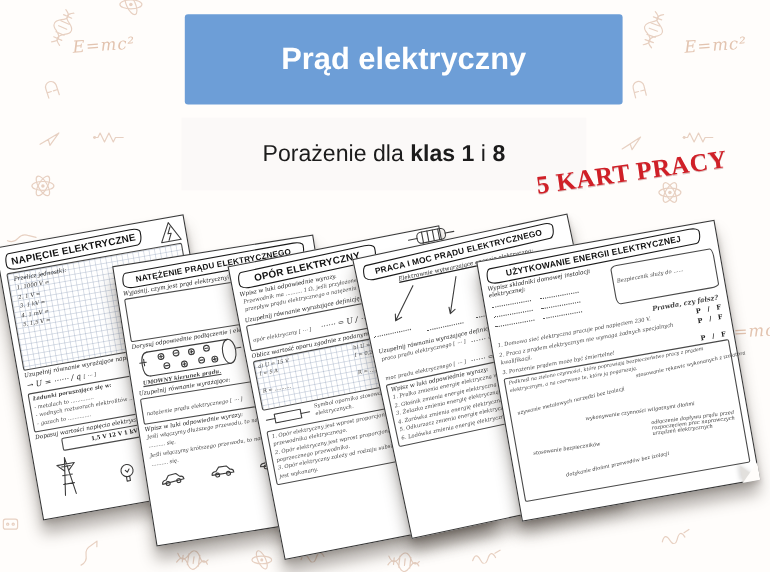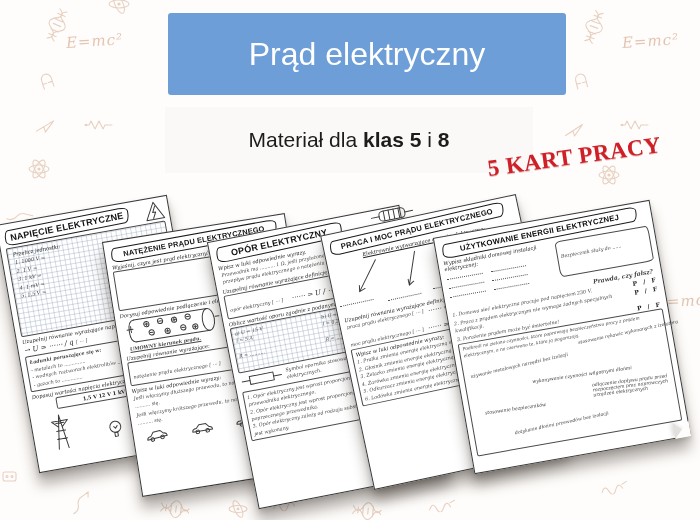--- a/index.html
+++ b/index.html
@@ -8,21 +8,21 @@
   
   .dd{position:absolute;opacity:.75;}
   .dd *{stroke:#e0c2af;fill:none;stroke-width:1.1;stroke-linecap:round;stroke-linejoin:round;}
   .dd .f{fill:#e0c2af;stroke:none;}
   .formula{position:absolute;font:italic 15px "DejaVu Serif",serif;color:#e3c4b0;letter-spacing:1px;}
   
   .banner{position:absolute;left:168px;top:13px;width:398px;height:82px;background:#6d9ed7;
           border-radius:3px;display:flex;flex-direction:column;align-items:center;justify-content:center;
           color:#fff;z-index:3;}
   .banner .kicker{font-size:20px;font-weight:600;letter-spacing:.5px;line-height:1.1;}
-  .banner .big{font-size:32px;font-weight:400;line-height:1.15;}
+  .banner .big{font-size:28px;font-weight:700;line-height:1.15;}
   .subbox{position:absolute;left:165px;top:107px;width:368px;height:66px;background:#fbf9f8;
           display:flex;flex-direction:column;align-items:center;justify-content:center;
           font-size:21px;color:#1c1c1c;line-height:1.4;z-index:3;}
   .stamp{position:absolute;left:487px;top:144px;transform:rotate(-8deg);z-index:9;
          font:bold 23px "Liberation Serif",serif;color:#d01f27;letter-spacing:.5px;white-space:nowrap;
          text-shadow:0 1px 0 rgba(120,0,0,.25);}
   
   .sheet{position:absolute;background:#fff;border:1.3px solid #3a3a3a;
          box-shadow:-2px 12px 14px rgba(60,52,45,.40),0 3px 5px rgba(60,52,45,.18);}
   .s1{left:16px;top:208px;width:172px;height:250px;transform:rotate(-10deg);z-index:4;}
@@ -143,21 +143,21 @@
     </svg>
   <svg class="dd" style="left:8px;top:208px;transform:rotate(40deg)" width="26" height="22">
       <path d="M2 20 q6-2 6-8 t6-8 M14 4 l6-3"></path>
     </svg>
 
   <div class="banner">
     <div class="big">Prąd elektryczny</div>
   </div>
 
   <div class="subbox">
-    <div><span>Materiał dla </span><b class="k">klas 5</b><span> i </span><b class="k">8</b></div>
+    <div><span>Porażenie dla </span><b class="k">klas 1</b><span> i </span><b class="k">8</b></div>
   </div>
 
   <div class="stamp">5 KART PRACY</div>
 
   <div class="sheet s1">
     <svg class="ink" style="position:absolute;right:3px;top:2px" width="22" height="22">
         <path d="M11 2 L20 19 H2 Z"></path>
         <path d="M12 6 L9 12 h3 l-3 6"></path>
       </svg>
     <div class="ribbon" style="width:118px">NAPIĘCIE ELEKTRYCZNE</div>

